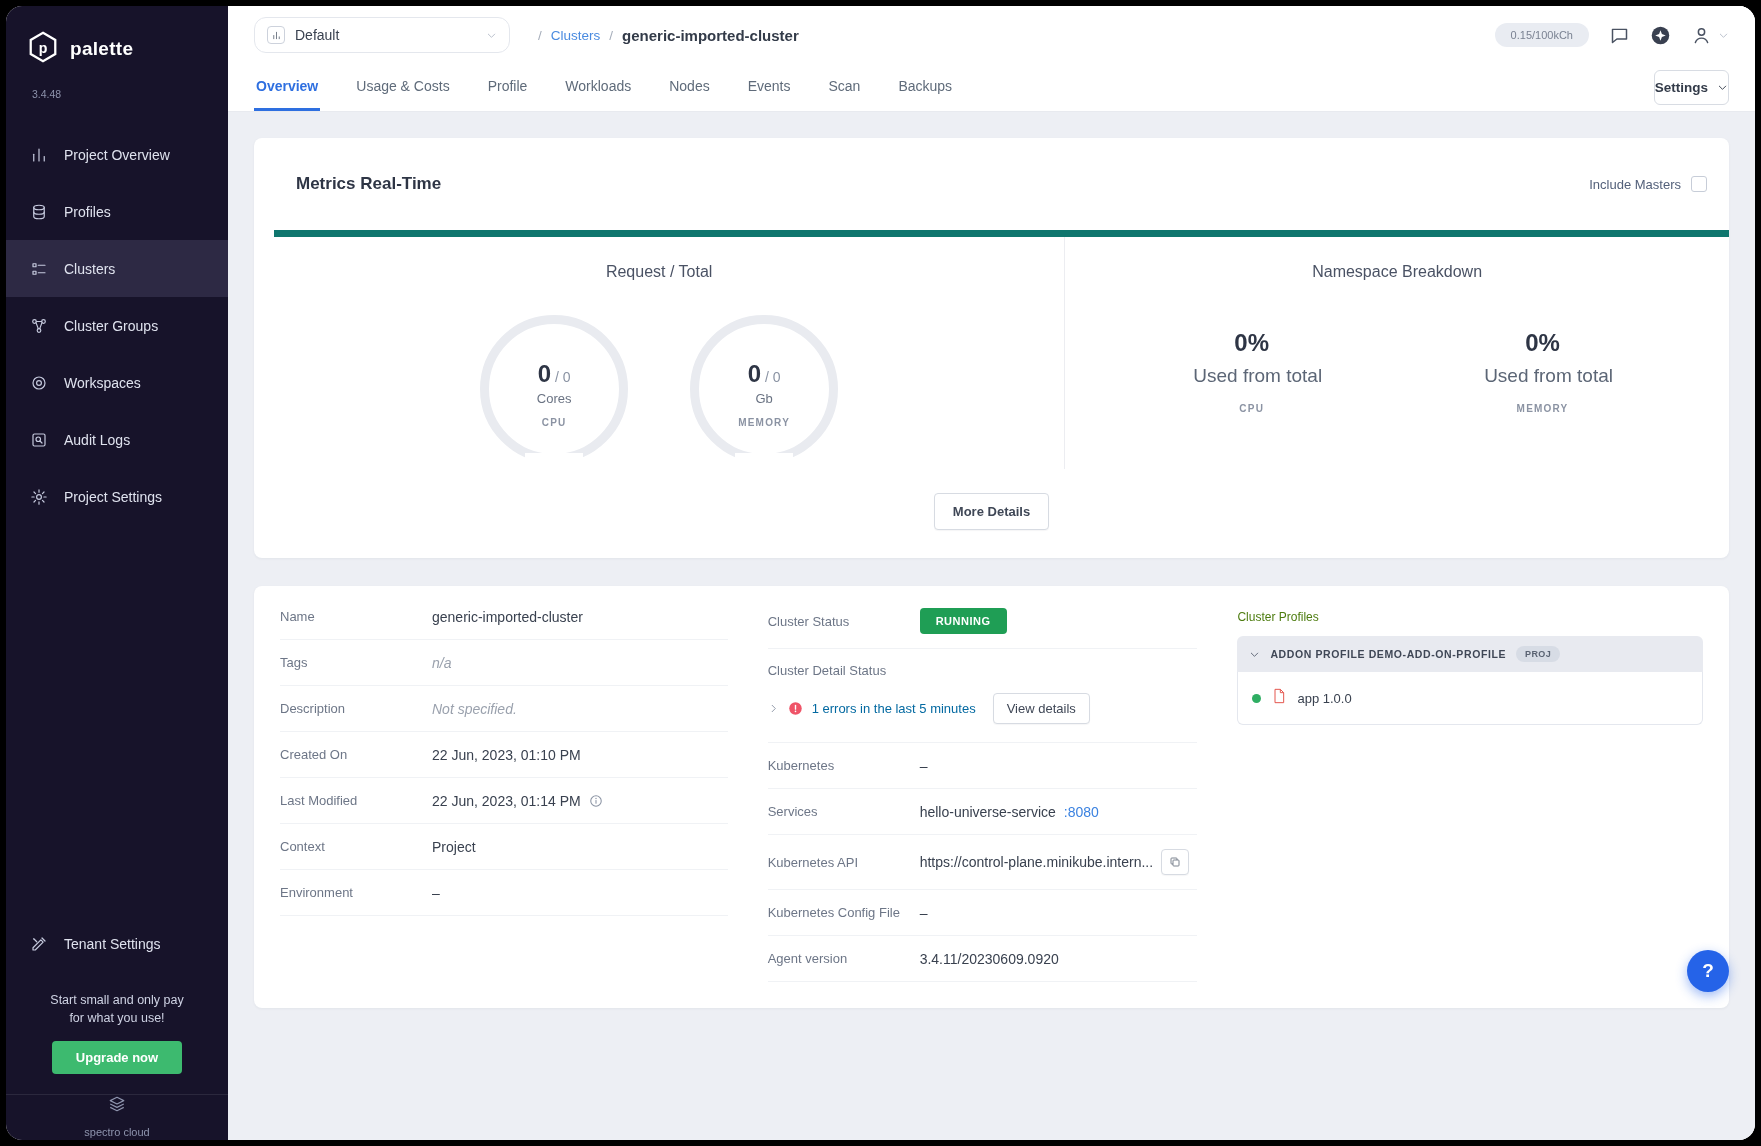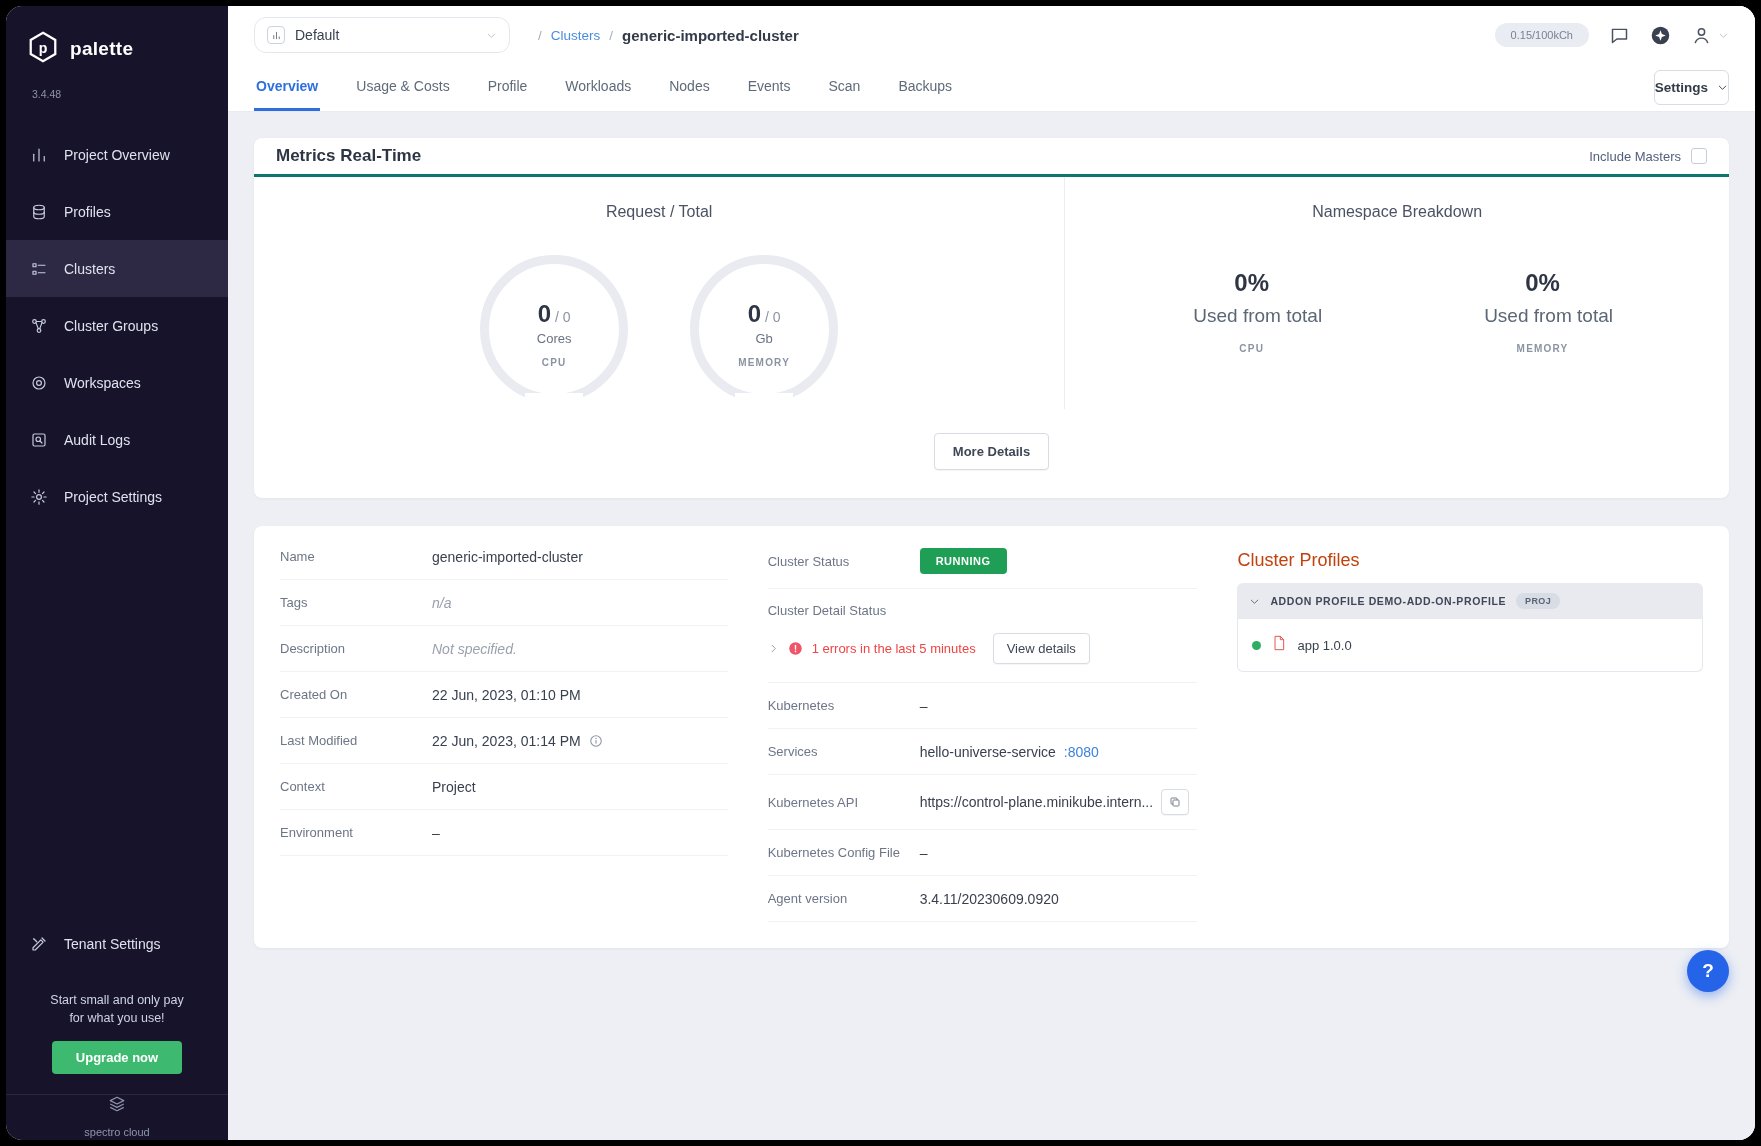--- a/index.html
+++ b/index.html
@@ -46,21 +46,21 @@
   .tabbar { background:#fff; display:flex; align-items:center; padding:0 26px; border-bottom:1px solid #e8eaef; height:48px; gap:34px; }
   .tab { font-size:14px; color:#5f6b7a; height:100%; display:flex; align-items:center; border-bottom:3px solid transparent; cursor:pointer; padding:0 2px; }
   .tab.active { color:#2e6fe0; border-bottom-color:#2e6fe0; font-weight:600; }
   .settings-btn { margin-left:auto; display:flex; align-items:center; gap:9px; border:1px solid #d8dce3; border-radius:6px; background:#fff; padding:9px 0; font-size:13.5px; color:#333b49; font-weight:600; cursor:pointer; font-family:inherit; }
   .settings-btn svg { width:11px; height:11px; stroke:#333b49; fill:none; stroke-width:2; stroke-linecap:round; stroke-linejoin:round; }
 
   .content { flex:1; padding:26px; overflow:hidden; }
   .card { background:#fff; border-radius:8px; box-shadow:0 1px 3px rgba(20,30,50,.05); }
 
   
-  .metrics-header { display:flex; align-items:center; justify-content:space-between; padding:8px 22px; border-bottom:3px solid #0f766e; }
+  .metrics-header { display:flex; align-items:center; justify-content:space-between; padding:36px 22px; border-bottom:7px solid #0f766e;margin-left:20px; }
   .metrics-title { font-size:17px; font-weight:600; color:#2e3545; }
   .include-masters { display:flex; align-items:center; gap:10px; font-size:13px; color:#53607a; }
   .checkbox { width:16px; height:16px; border:1.5px solid #c7cdd8; border-radius:3px; background:#fff; cursor:pointer; }
   .metrics-body { display:grid; grid-template-columns:55% 45%; }
   .metrics-left { border-right:1px solid #ecedf1; padding:26px 0 6px; text-align:center; }
   .metrics-right { padding:26px 0 6px; text-align:center; }
   .section-title { font-size:16px; color:#4a5264; }
   .gauges { display:flex; justify-content:center; gap:62px; margin-top:34px; }
   .gauge { position:relative; width:148px; height:148px; }
   .gauge-ring { position:absolute; inset:0; border:9px solid #e9ebf0; border-radius:50%; }
@@ -85,30 +85,30 @@
   .kv-value { font-size:14px; color:#39414f; display:flex; align-items:center; gap:8px; min-width:0; }
   .kv-value.muted { color:#9aa1ad; font-style:italic; }
   .healthy { font-size:11.5px; font-weight:700; letter-spacing:.6px; color:#2f9e5b; }
   .check-circle svg { width:16px; height:16px; display:block; }
   .badge-running { background:#1f9e55; color:#fff; font-size:11px; font-weight:700; letter-spacing:.5px; padding:7px 16px; border-radius:4px; }
   .detail-status-block { padding:14px 0 18px; border-bottom:1px solid #f0f2f5; }
   .detail-status-label { font-size:13px; color:#6d7687; }
   .error-line { display:flex; align-items:center; gap:9px; margin-top:15px; }
   .err-chevron svg { width:11px; height:11px; stroke:#8a93a3; fill:none; stroke-width:2; stroke-linecap:round; stroke-linejoin:round; }
   .err-icon svg { width:15px; height:15px; display:block; }
-  .error-text { font-size:13px; color:#ef4444; }
+  .error-text { font-size:13px; color:#0369a1; }
   .view-details { padding:7px 13px; margin-left:8px; }
   .link { color:#3b82e0; cursor:pointer; }
   .api-url { max-width:238px; overflow:hidden; text-overflow:ellipsis; white-space:nowrap; }
   .copy-btn { width:28px; height:26px; display:flex; align-items:center; justify-content:center; padding:0; }
   .copy-btn svg { width:12px; height:12px; stroke:#5b6573; fill:none; stroke-width:1.6; }
   .info-icon svg { width:14px; height:14px; display:block; }
 
   .profiles-col { padding-top:16px; }
-  .profiles-title { font-size:18px; color:#c2410c; margin-bottom:12px; }
+  .profiles-title { font-size:12px; color:#4d7c0f; margin-bottom:12px; }
   .profiles-header { background:#e8eaf0; border-radius:6px 6px 0 0; padding:10px 12px; display:flex; align-items:center; gap:10px; cursor:pointer; }
   .profiles-header .chev svg { stroke:#5a6372; }
   .profiles-group { font-size:10.5px; font-weight:700; letter-spacing:.6px; color:#3f4756; }
   .badge-proj { background:#d7dce5; color:#5a6372; font-size:9px; font-weight:700; letter-spacing:.4px; border-radius:9px; padding:3px 9px; }
   .profiles-row { border:1px solid #e4e7ee; border-top:none; border-radius:0 0 6px 6px; padding:16px 14px; display:flex; align-items:center; gap:11px; background:#fff; cursor:pointer; }
   .dot-green { width:9px; height:9px; border-radius:50%; background:#2fae63; flex:none; }
   .doc-icon svg { width:14px; height:16px; stroke:#e4574f; fill:none; stroke-width:1.5; stroke-linejoin:round; }
   .pack-name { font-size:13px; color:#39414f; }
 
   .help-fab { position:absolute; right:26px; bottom:148px; width:42px; height:42px; border-radius:50%; background:#2563e8; color:#fff; border:none; font-size:19px; font-weight:700; cursor:pointer; box-shadow:0 4px 12px rgba(37,99,232,.45); font-family:inherit; }

